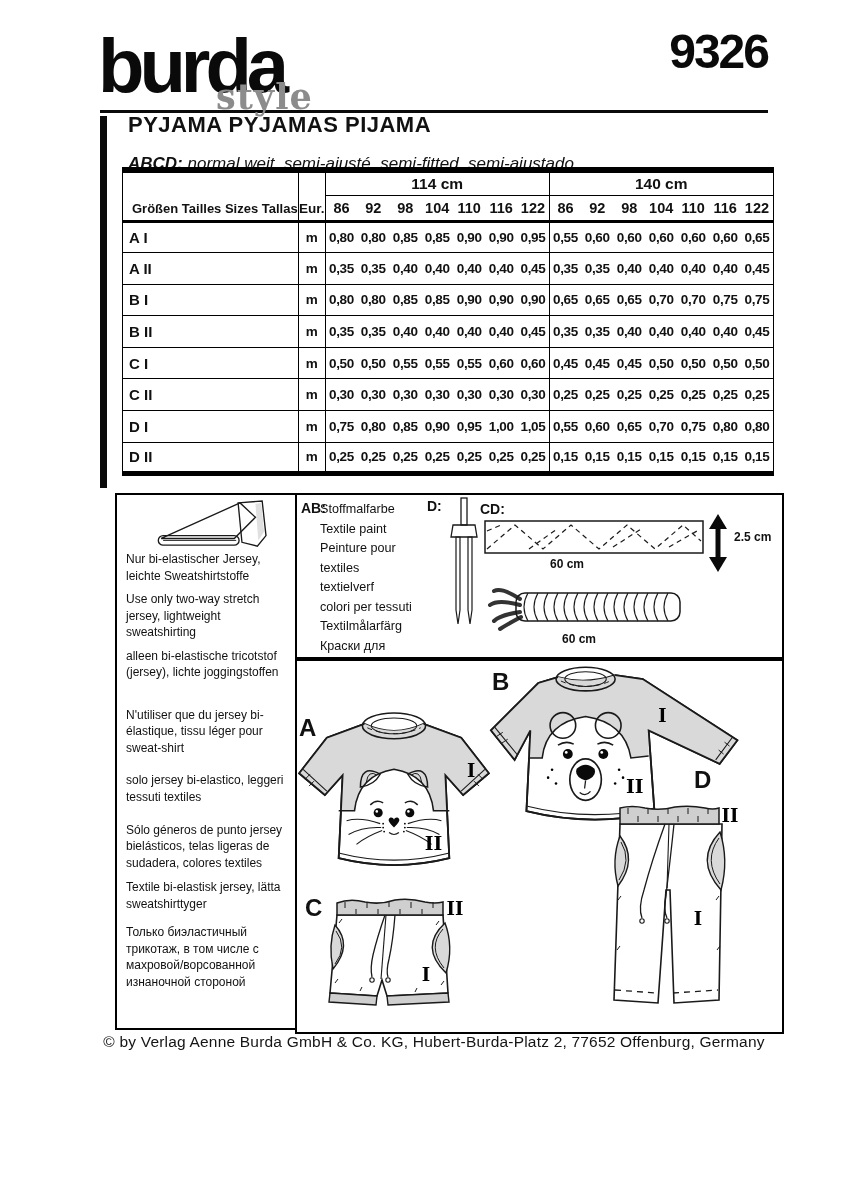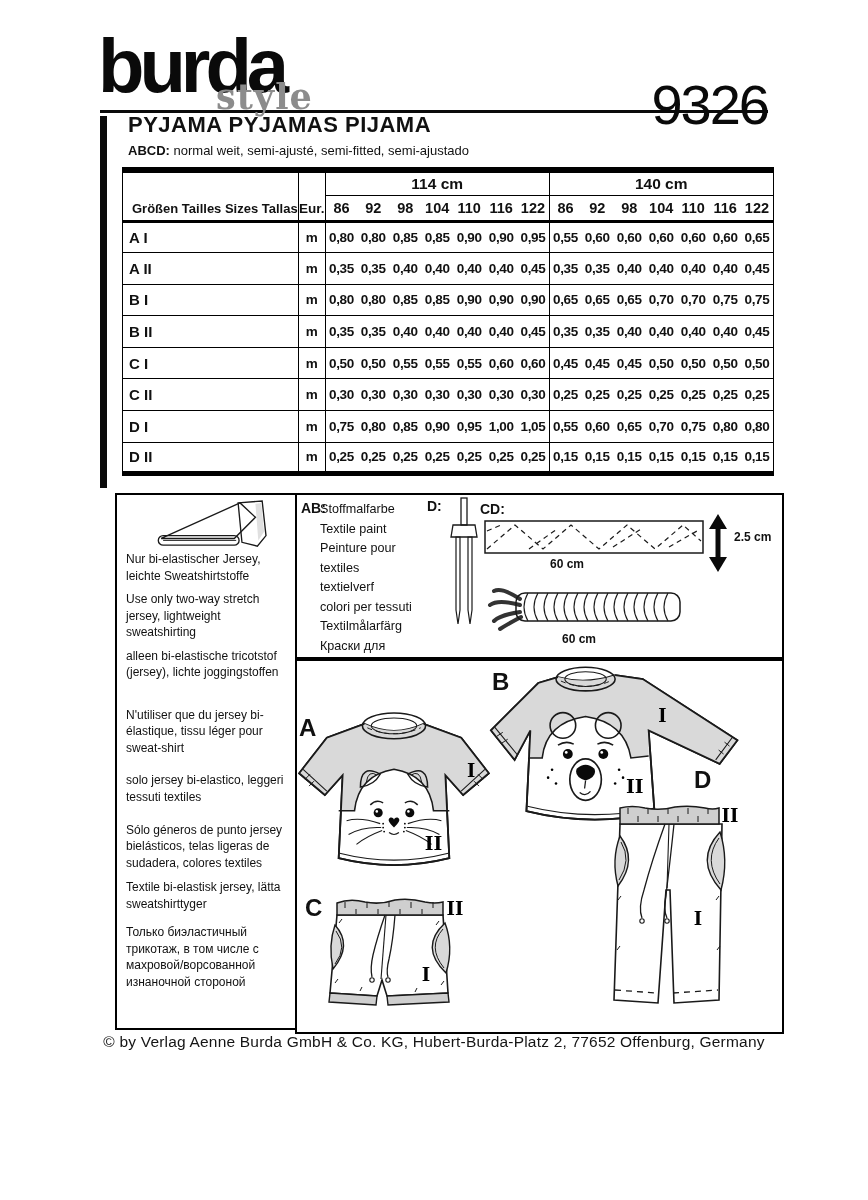--- a/index.html
+++ b/index.html
@@ -4,26 +4,26 @@
 <style>
   html,body{margin:0;padding:0;background:#fff;}
   .page{position:relative;width:868px;height:1200px;background:#fff;overflow:hidden;
         font-family:"Liberation Sans",sans-serif;color:#111;}
   
   .brand{position:absolute;left:98px;top:22px;font-size:76px;font-weight:bold;
          letter-spacing:-5px;color:#0a0a0a;}
   .brand-sub{position:absolute;left:216px;top:76px;font-family:"DejaVu Serif",serif;
          font-weight:bold;font-size:35px;color:var(--style-gray);letter-spacing:1px;z-index:2;}
   .head-rule{position:absolute;left:100px;top:110px;width:668px;height:3px;background:#0a0a0a;}
-  .pattern-no{position:absolute;right:100px;top:24px;font-size:56px;font-weight:normal;
-         letter-spacing:-2px;color:#0a0a0a;margin-top:48px;}
+  .pattern-no{position:absolute;right:100px;top:24px;font-size:48px;font-weight:bold;
+         letter-spacing:-2px;color:#0a0a0a;}
   
   .title-bar{position:absolute;left:100px;top:116px;width:7px;height:372px;background:#0a0a0a;}
   .title-main{position:absolute;left:128px;top:112px;font-size:22px;font-weight:bold;letter-spacing:.5px;}
-  .title-sub{position:absolute;left:128px;top:143px;font-size:13px;}
+  .title-sub{position:absolute;left:128px;top:154px;font-size:17px;font-style:italic;}
   .title-sub b{font-weight:bold;}
   
   #fabric-table{position:absolute;left:122px;top:167px;border-collapse:collapse;table-layout:fixed;
         border-left:1.5px solid #000;border-right:1.5px solid #000;
         border-top:6px solid #000;border-bottom:5px solid #000;}
   #fabric-table td{border-top:1.3px solid #000;text-align:center;font-weight:bold;
         padding:0;overflow:hidden;white-space:nowrap;}
   #fabric-table .lbl{text-align:left;padding-left:9px;font-size:13px;}
   #fabric-table .row-lbl{font-size:15px;padding-left:6px;}
   #fabric-table .eur{border-left:1.3px solid #000;border-right:1.3px solid #000;font-size:13.5px;}

